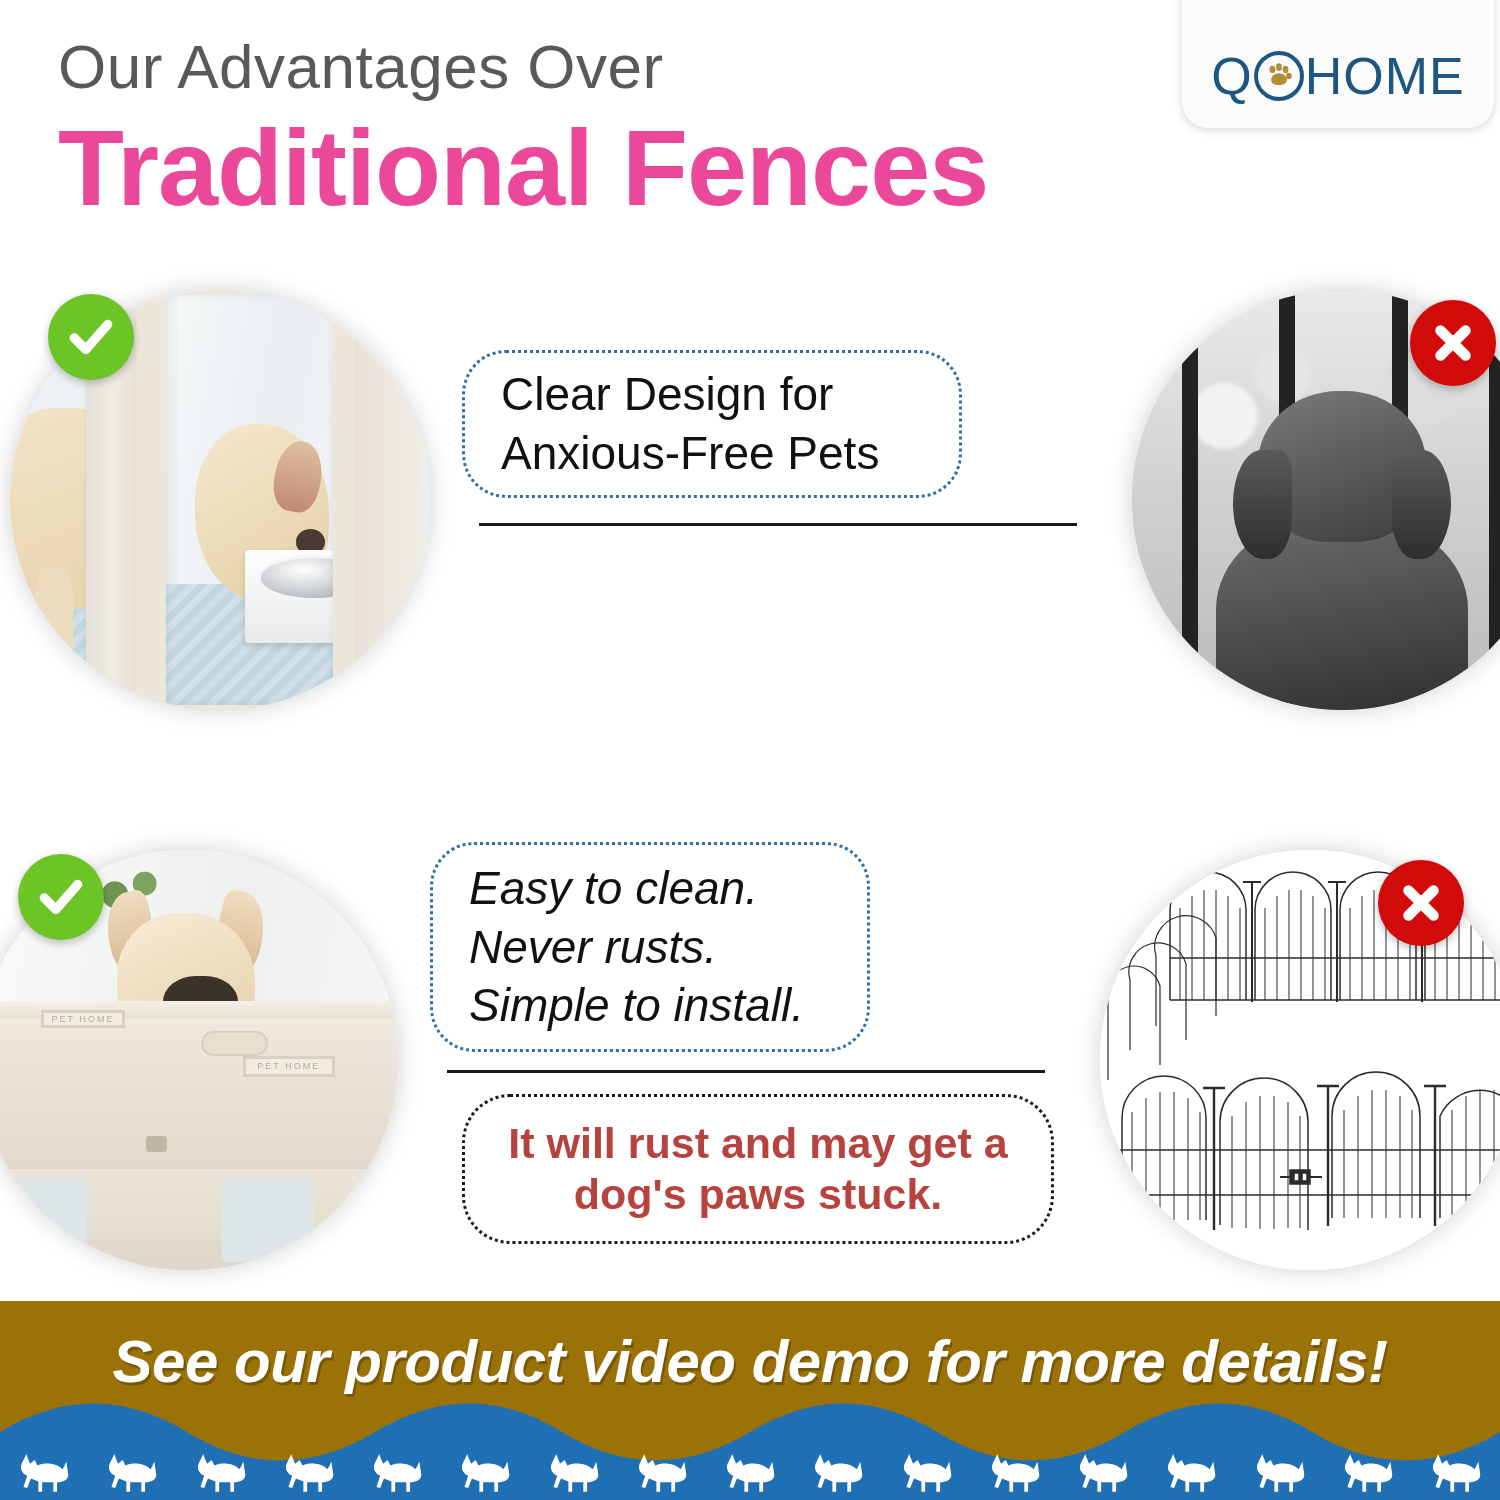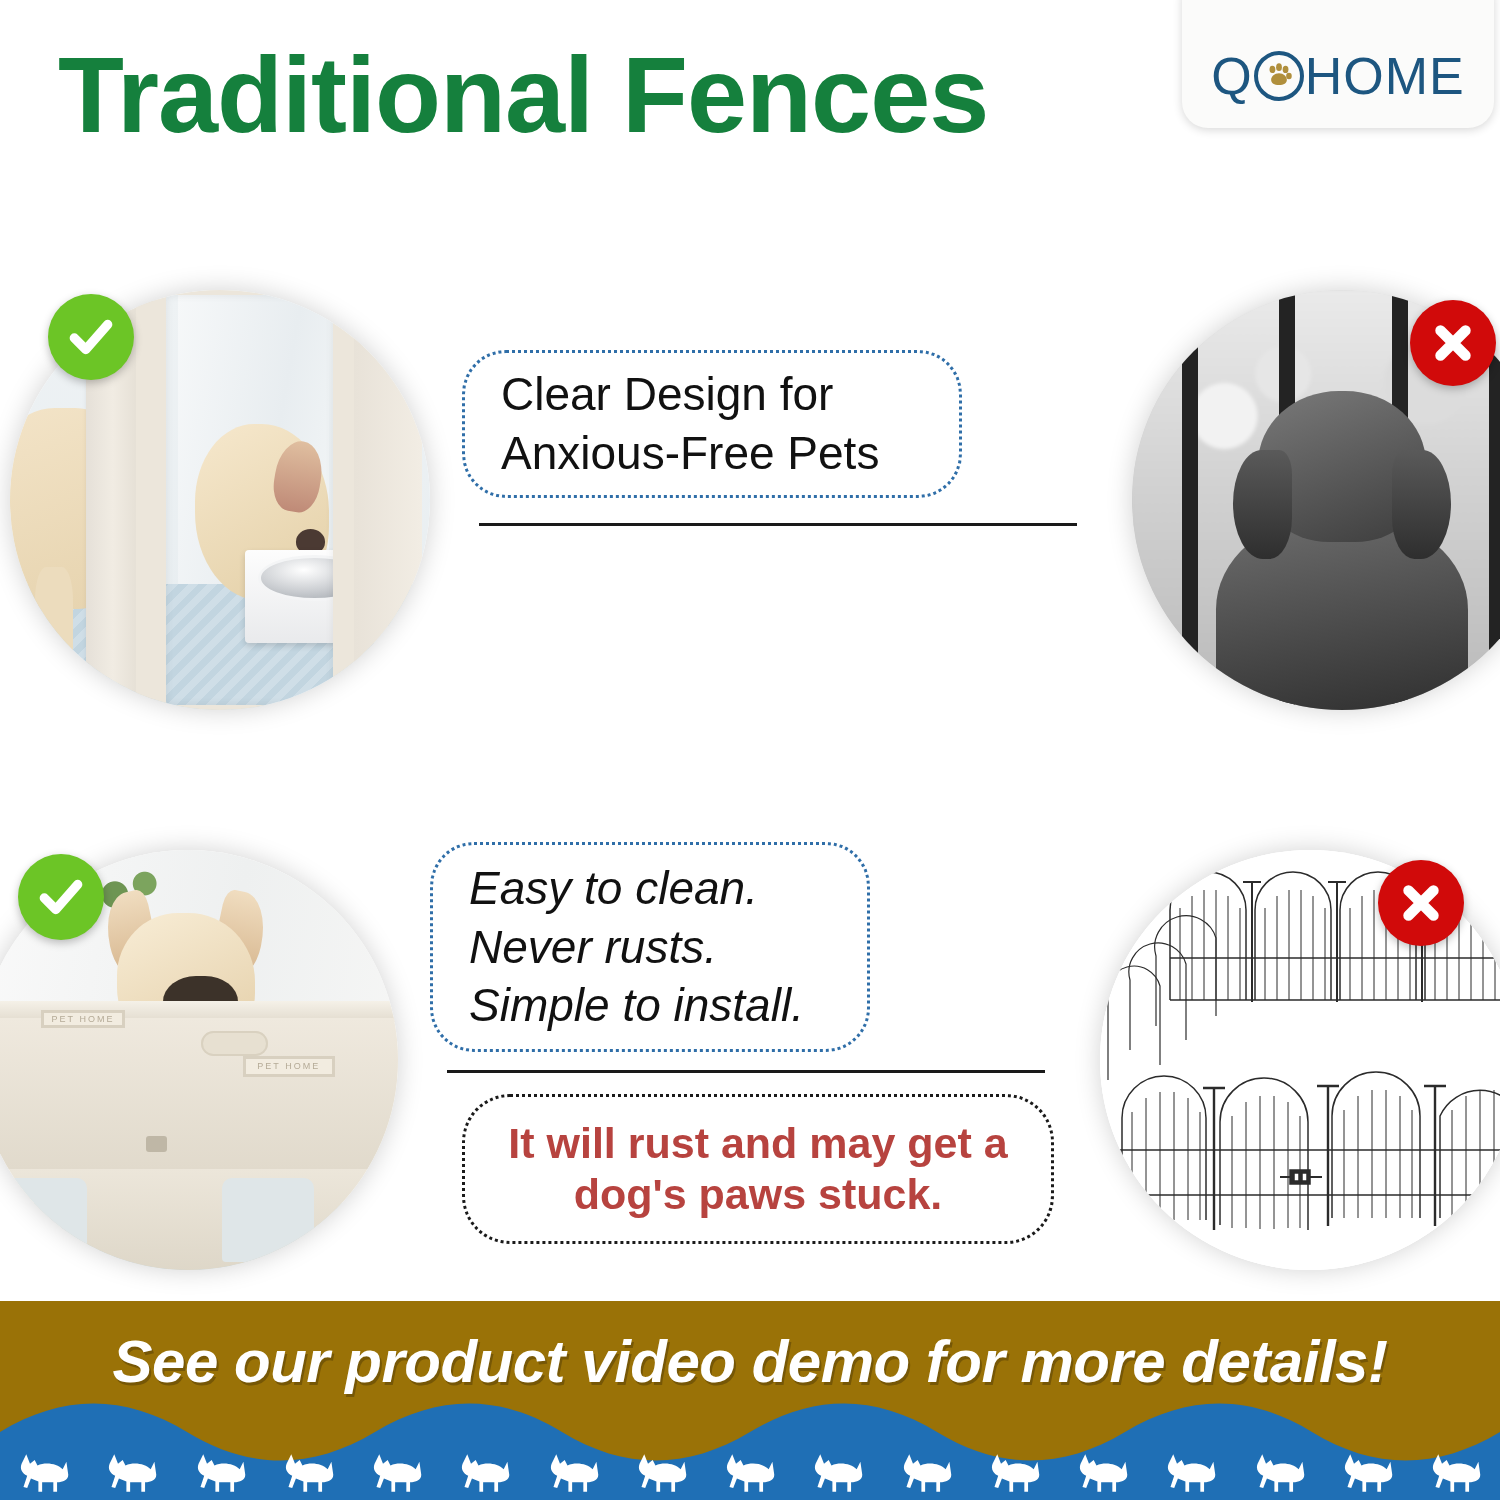--- a/index.html
+++ b/index.html
@@ -36,23 +36,23 @@
     letter-spacing: 0.5px;
     color: #58595b;
     line-height: 1.05;
     white-space: nowrap;
   }
   .headline-main {
     font-family: "Liberation Sans", sans-serif;
     font-size: 108px;
     font-weight: 700;
     letter-spacing: -1px;
-    color: #15803d;
+    color: #ec4899;
     line-height: 1.02;
-    margin-top: 6px;
+    margin-top: 14px;
     white-space: nowrap;
   }
 
   
   .logo-card {
     position: absolute;
     right: 6px;
     top: -26px;
     width: 312px;
     height: 154px;
@@ -322,20 +322,21 @@
     z-index: 4;
   }
   .cat-strip svg { width: 56px; height: 46px; display: block; }
 </style>
 </head>
 <body>
 
 <div class="page">
 
   <div class="header">
+    <div class="headline-top">Our Advantages Over</div>
     <div class="headline-main">Traditional Fences</div>
   </div>
 
   <div class="logo-card">
     <div class="logo-wrap">
       <span class="logo-q">Q</span>
       <span class="logo-o-paw">
         <svg viewBox="0 0 32 32" aria-hidden="true">
           <ellipse cx="9" cy="9" rx="3.1" ry="3.9" fill="#b08f3c"></ellipse>
           <ellipse cx="16" cy="6.6" rx="3.1" ry="4.1" fill="#b08f3c"></ellipse>

